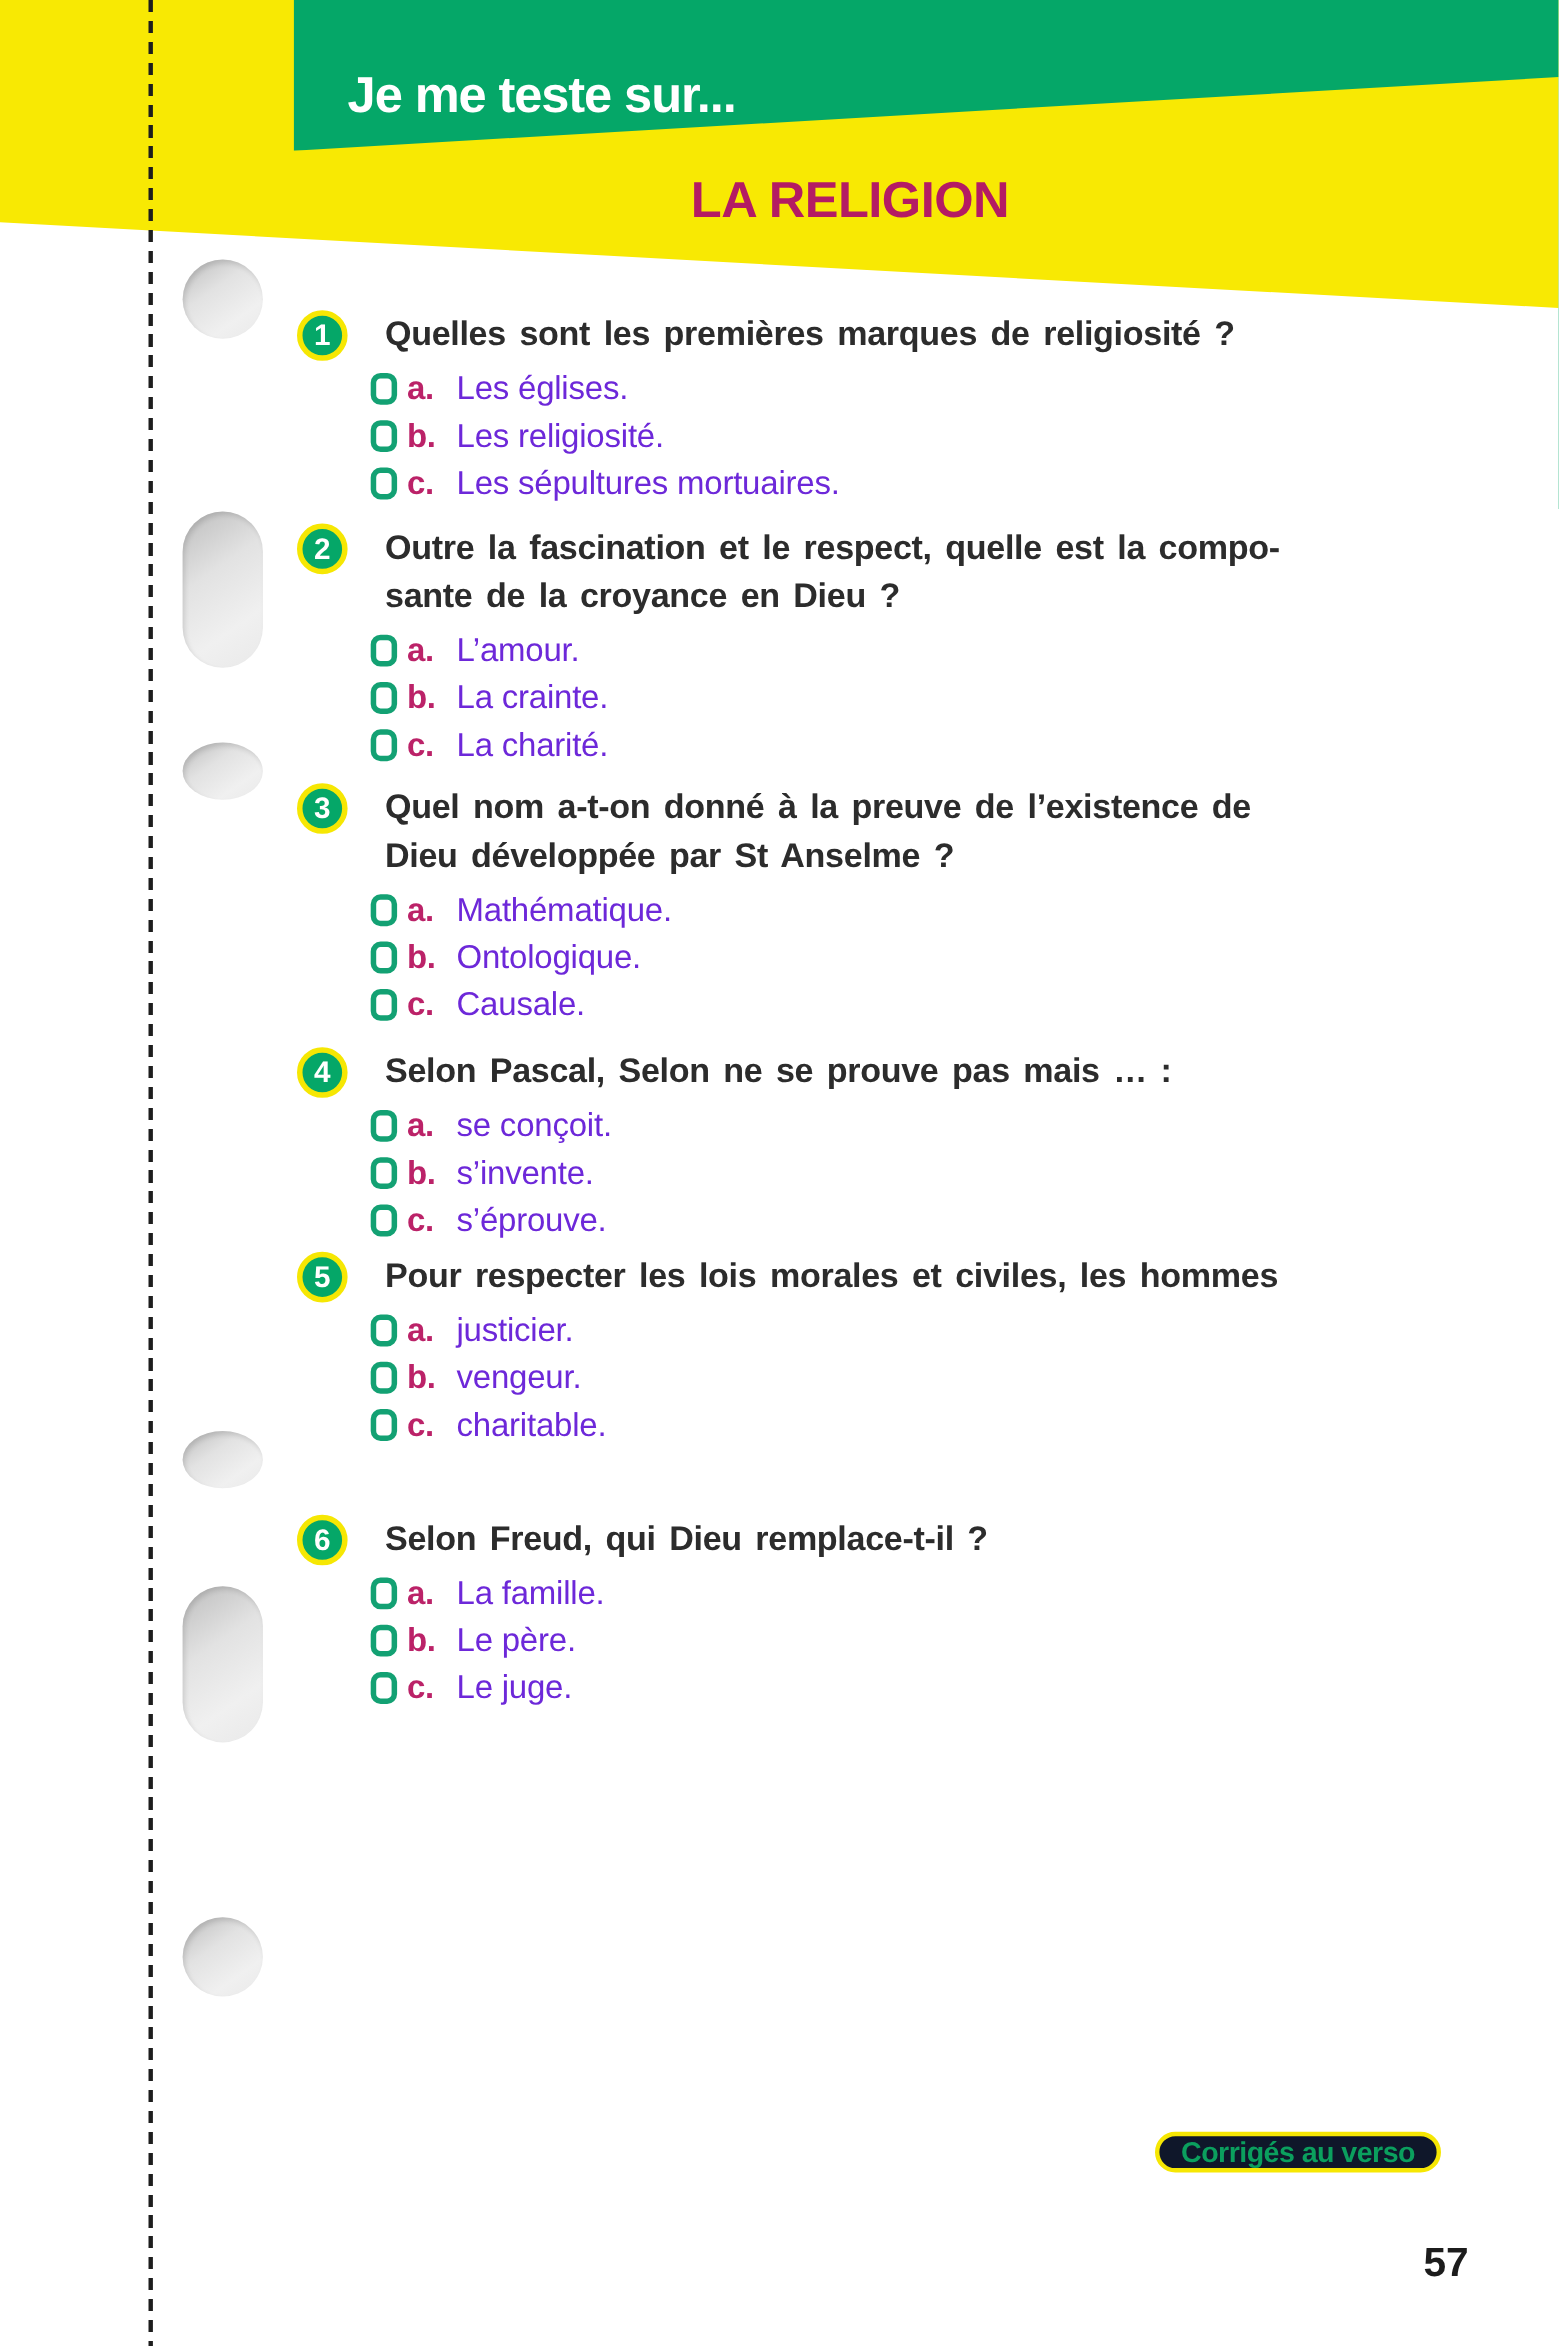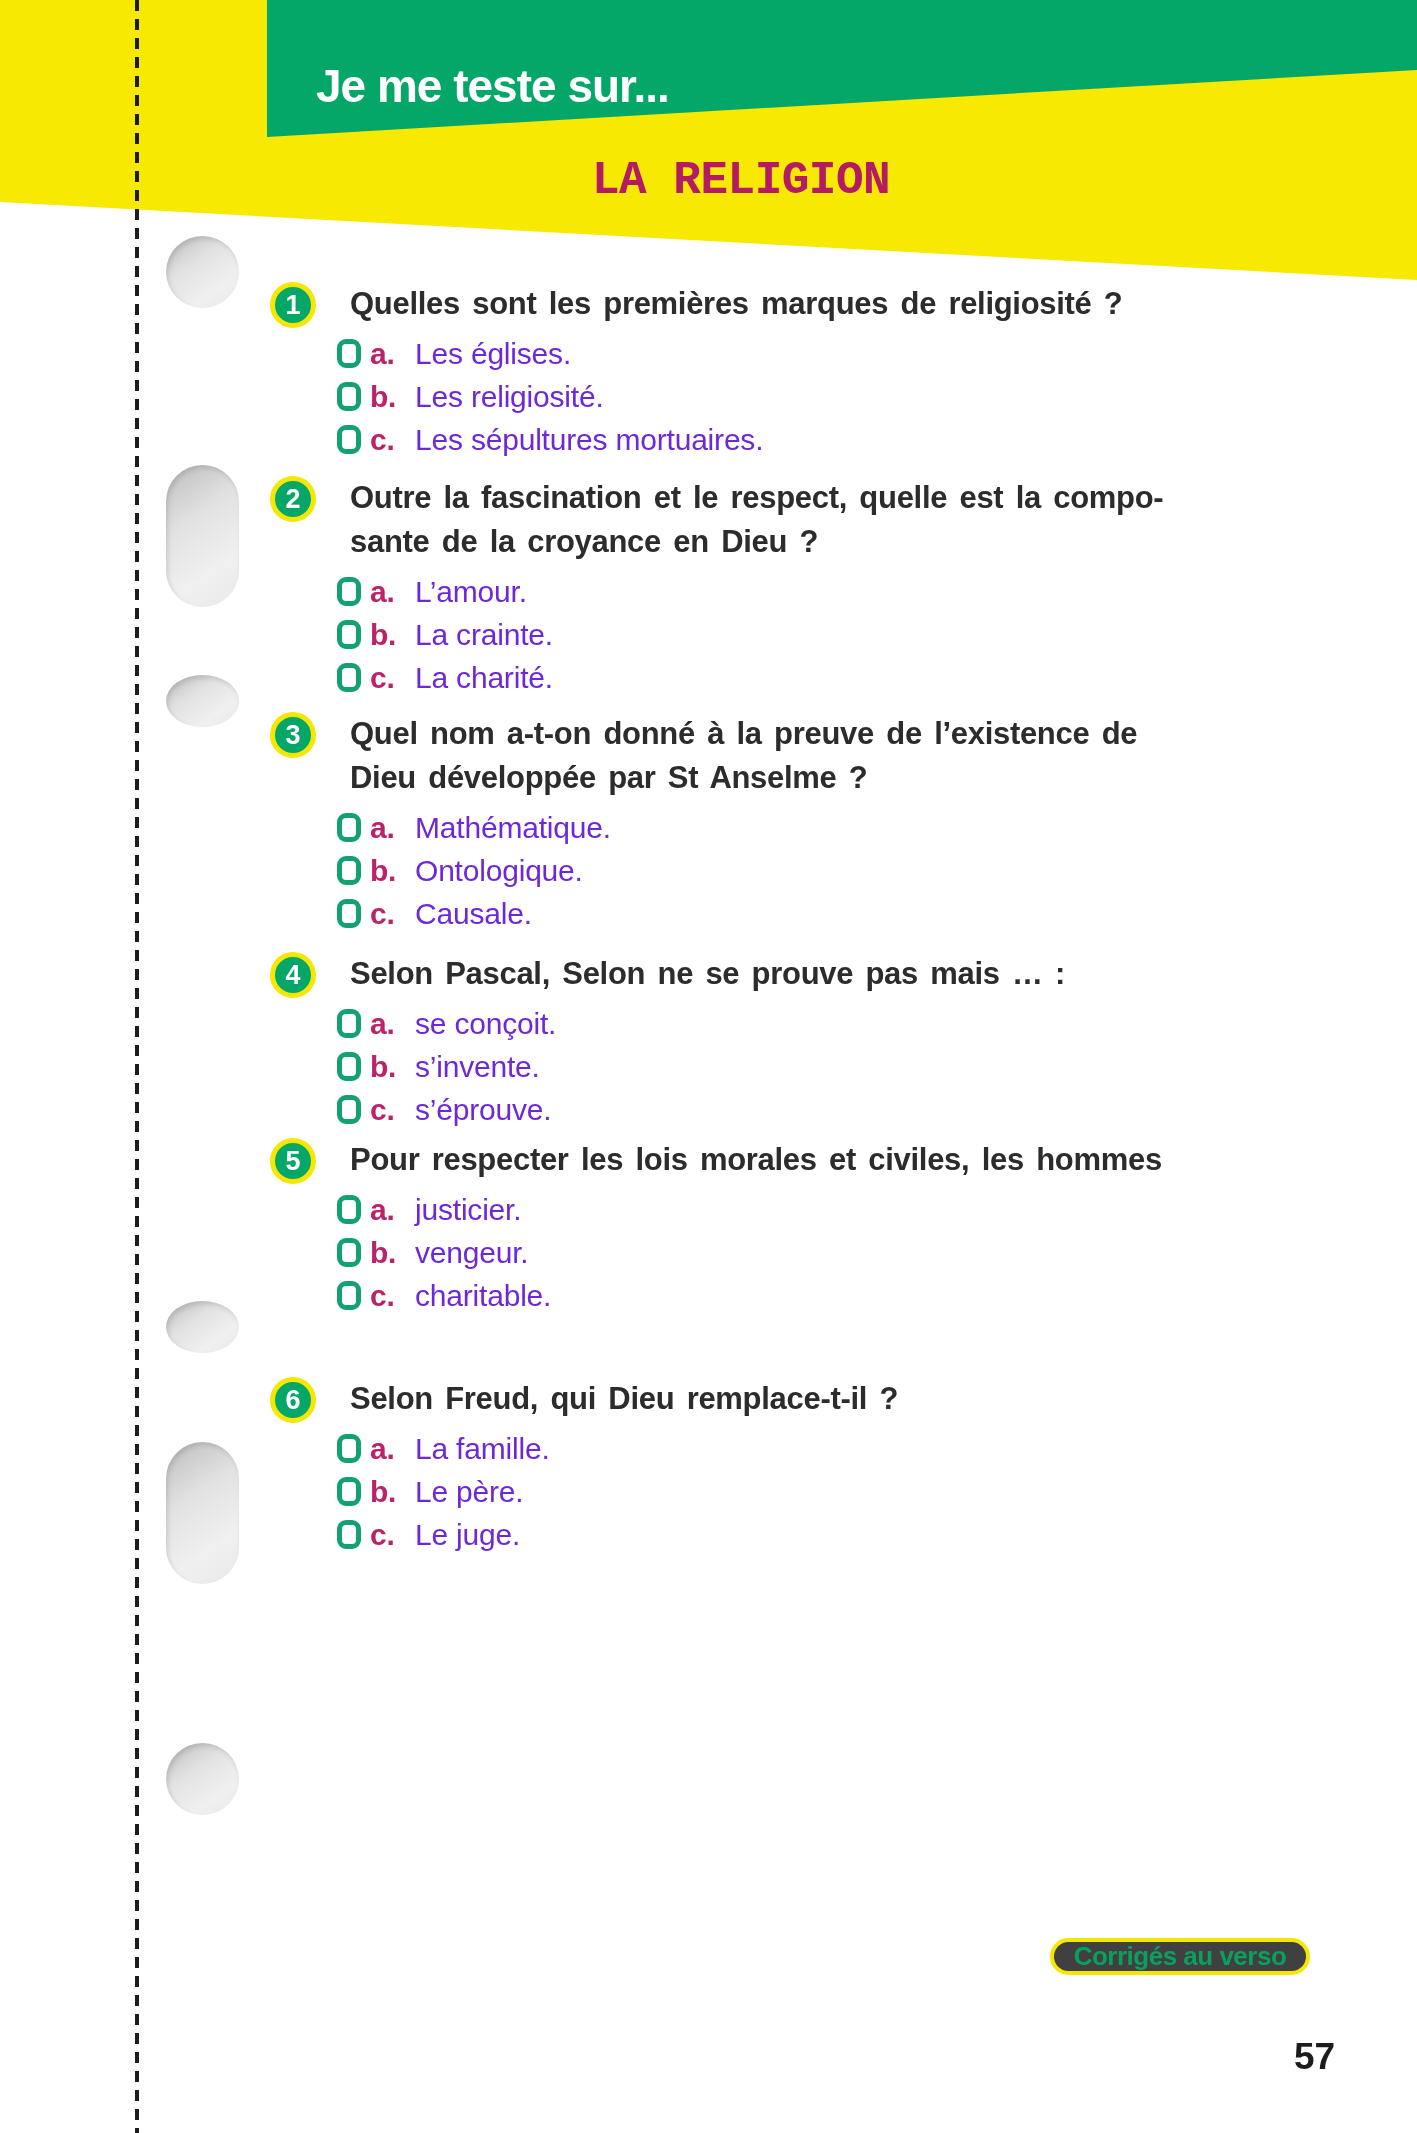--- a/index.html
+++ b/index.html
@@ -29,25 +29,24 @@
     background:repeating-linear-gradient(to bottom, #1d1d1d 0 11px, transparent 11px 19px);
   }
   .eyebrow {
     position:absolute; left:293px; top:63px;
     font-size:46px; font-weight:bold; line-height:1;
     color:#ffffff; letter-spacing:-1px;
     white-space:nowrap;
     margin-left:23px;
   }
   .title {
-    position:absolute; left:592px; top:158px;
+    position:absolute; left:628px; top:158px;
     font-size:46px; font-weight:bold; line-height:1;
     color:#b41b63; letter-spacing:-0.5px;
     white-space:nowrap;
-    font-family:Liberation Mono, monospace;
   }
 
   
   .tab {
     position:absolute; left:166px;
     background:linear-gradient(145deg, #bdbdbd 0%, #e2e2e2 38%, #f0f0f0 72%, #e9e9e9 100%);
     box-shadow:inset 2px 3px 5px rgba(0,0,0,0.12);
   }
   .tab.circle   { width:73px; height:72px; border-radius:50%; }
   .tab.pill     { width:73px; height:142px; border-radius:37px; }
@@ -82,21 +81,21 @@
   }
   .opt-text {
     font-size:30px; color:#6d28d9; letter-spacing:-0.2px;
     white-space:nowrap;
   }
 
   
   .answers-badge {
     position:absolute; left:1050px; top:1938px;
     width:260px; height:37px;
-    background:#404040; border:4px solid #f6e703; border-radius:20px;
+    background:#0f172a; border:4px solid #f6e703; border-radius:20px;
     display:flex; align-items:center; justify-content:center;
   }
   .answers-badge span {
     font-size:26px; font-weight:bold; color:#0b9f5e; letter-spacing:-0.5px;
     white-space:nowrap;
   }
   .page-number {
     position:absolute; left:1294px; top:2036px;
     font-size:37px; font-weight:bold; color:#1c1c1c;
   }

